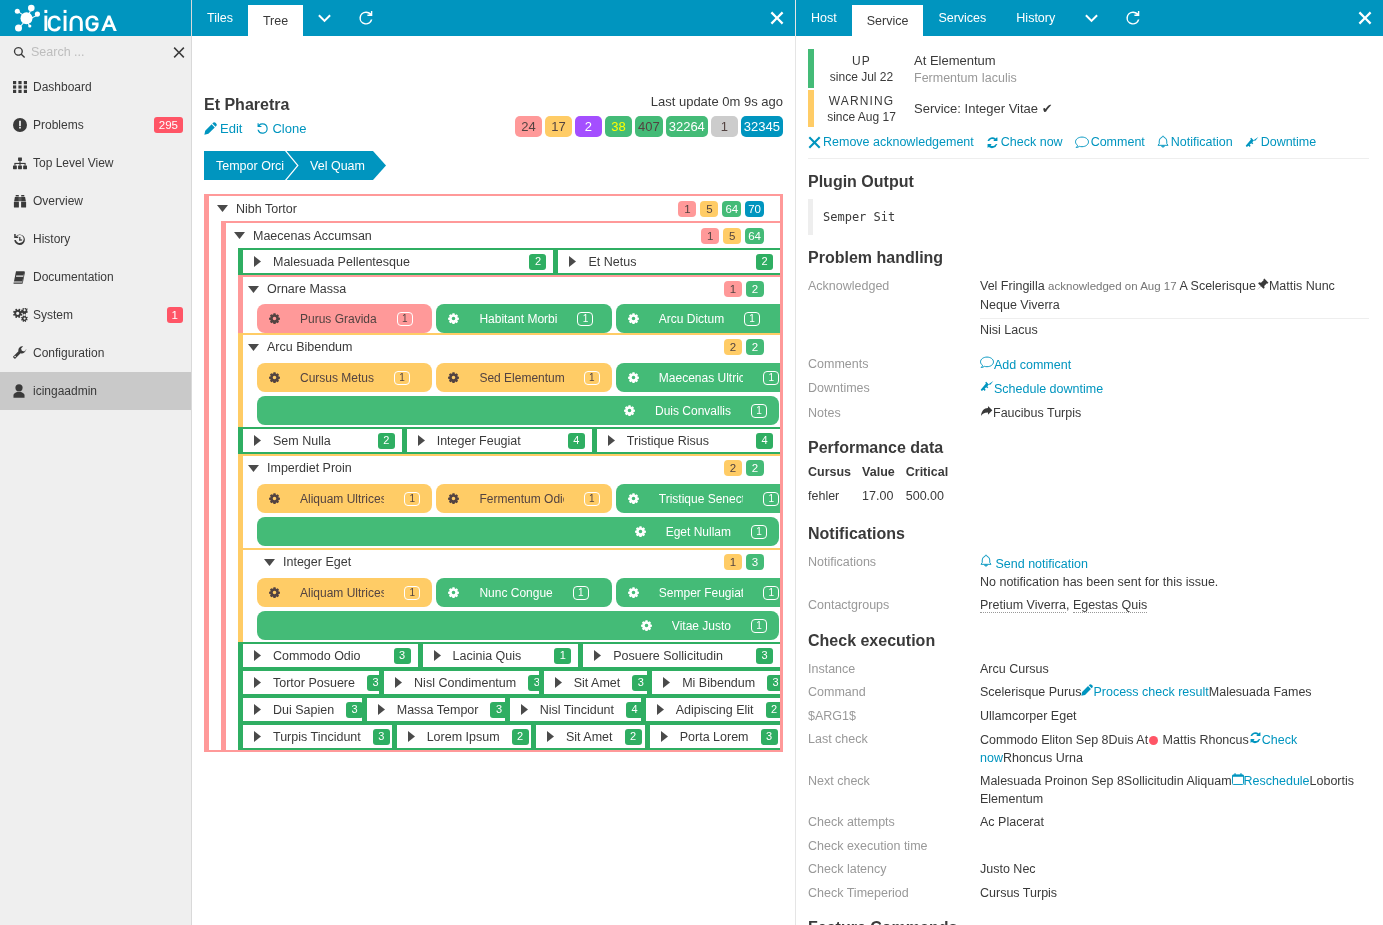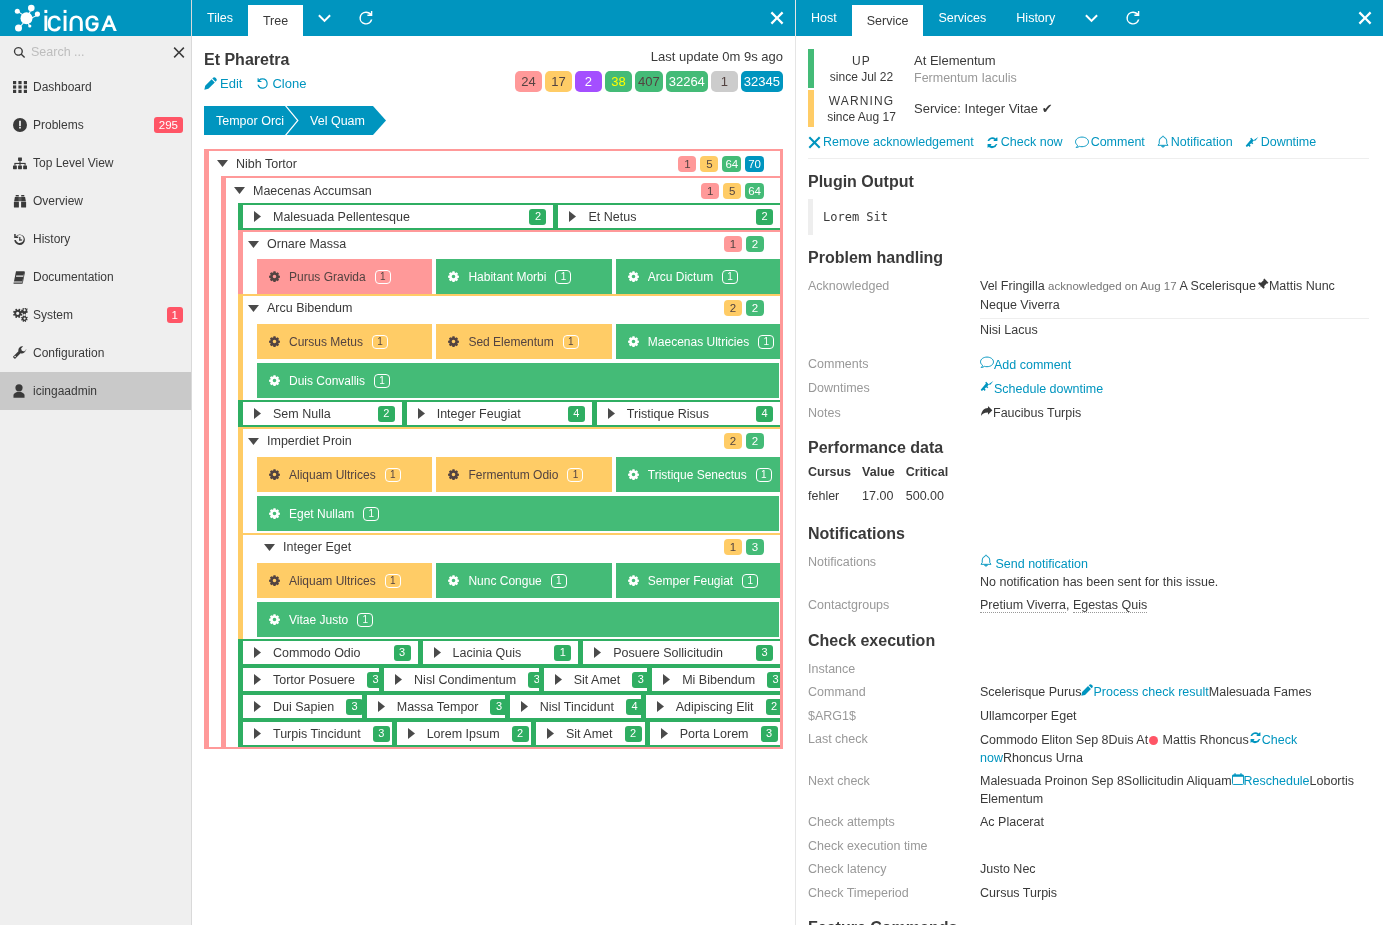--- a/index.html
+++ b/index.html
@@ -30,21 +30,21 @@
 #left-pane{position:absolute;left:192px;top:0;width:604px;height:925px;background:#fff;border-right:1px solid #e5e5e5;overflow:hidden;}
 #right-pane{position:absolute;left:796px;top:0;width:587px;height:925px;background:#fff;overflow:hidden;}
 .tabbar{height:36px;background:#0095bf;display:flex;align-items:flex-end;position:relative;}
 .tab{display:flex;align-items:center;justify-content:center;padding:0 15px;color:#fff;font-size:12.5px;cursor:pointer;height:36px;}
 .tab.active{background:#fff;color:#3a3a3a;height:31px;}
 .tab-icon{display:flex;align-items:center;justify-content:center;width:42px;height:36px;color:#fff;cursor:pointer;}
 .tab-icon svg{display:block;}
 .tab-close{position:absolute;right:11px;top:0;bottom:0;display:flex;align-items:center;color:#fff;cursor:pointer;}
 .tab-close svg{display:block;}
 
-.pane-body{padding:13px 12px 0 12px;}
+.pane-body{padding:13px 12px 0 12px;margin-top:45px;}
 .title-row{display:flex;align-items:flex-start;justify-content:space-between;}
 h1.ptitle{font-size:16px;font-weight:bold;color:#3a3a3a;letter-spacing:0;line-height:22px;}
 .actions{display:flex;gap:14px;margin-top:5px;}
 .action{color:#0095bf;font-size:13px;cursor:pointer;display:flex;align-items:center;gap:3px;}
 .lastupdate{font-size:13px;color:#3a3a3a;text-align:right;}
 .badges{display:flex;gap:3px;margin-top:7px;justify-content:flex-end;}
 .sbadge{border-radius:5px;padding:0 3px;font-size:13px;line-height:21px;height:21px;min-width:27px;text-align:center;cursor:pointer;}
 
 .breadcrumb{display:flex;margin-top:14px;height:29px;}
 .bc{background:#0095bf;color:#fff;font-size:12.5px;display:flex;align-items:center;padding:0 8px 0 12px;position:relative;}
@@ -69,22 +69,22 @@
 .tile{display:flex;align-items:center;height:27px;position:relative;overflow:hidden;flex:1 1 auto;min-width:0;border:2px solid;border-left-width:5px;border-right:none;}
 .row>.tile:last-child{border-right:none;}
 .tile .caret{width:13px;display:flex;align-items:center;justify-content:center;color:#4a4a4a;flex:0 0 13px;margin-left:8px;}
 .tile .tlabel{flex:1 1 auto;padding-left:9px;font-size:12.5px;color:#3a3a3a;white-space:nowrap;}
 .tile .tb{border-radius:3px;font-size:11px;line-height:13px;padding:1.5px 5px;min-width:17px;text-align:center;margin-right:7px;margin-left:12px;color:#fff;flex:0 0 auto;}
 
 .svcrow{display:flex;padding:4px 1px 0 14px;gap:4px;overflow:hidden;}
 .svcrow:last-child{padding-bottom:2px;}
 .svcrow+.svcrow{padding-top:4px;}
 .grp.one-row .svcrow:last-child{padding-top:3px;padding-bottom:0;}
-.svc{flex:0 0 33.6%;border-radius:0;height:35px;display:flex;align-items:center;gap:9px;font-size:12px;overflow:hidden;padding:0 12px;min-width:0;}
-.svc.full{flex:1 0 100%;}
+.svc{flex:0 0 33.6%;border-radius:8px;height:29px;display:flex;align-items:center;gap:20px;font-size:12px;overflow:hidden;padding:0 12px;min-width:0;}
+.svc.full{flex:1 0 100%;justify-content:flex-end;}
 .svc>span[data-name=service-label]{white-space:nowrap;overflow:hidden;}
 .svc .gear{display:flex;align-items:center;flex:0 0 auto;}
 .svc .sbdg{border:1px solid #fff;border-radius:4px;font-size:10px;line-height:12px;padding:0 4px;min-width:16px;text-align:center;flex:0 0 auto;}
 
 
 .detail{padding:13px 14px 0 12px;}
 .statuses{display:flex;flex-direction:column;}
 .statusrow{display:flex;align-items:stretch;min-height:39px;margin-bottom:2px;}
 .statusrow:last-child{min-height:37px;margin-bottom:0;}
 .statusbar{width:6px;flex:0 0 6px;}
@@ -868,21 +868,21 @@
           <span class="cmd" data-name="command-downtime">
             <span data-name="plug-icon">
               <svg width="14" height="13" viewBox="0 0 16 14">
                 <path d="M15.2.6 9.8 4.3 7.1 1.6 5.9 2.8l.9.9L.8 10.8l1.2 1.2 2.1-1.2 1.2 1.2 1.2-1.2-1.2-1.2 1.8-1.8 1.2 1.2 1.2-1.2-1.2-1.2 2.1-2.1.9.9 1.2-1.2z" fill="#0095bf"></path>
               </svg>
             </span>
             <span data-name="command-label">Downtime</span>
           </span>
         </div>
         <h2 class="sect" data-name="plugin-output-title">Plugin Output</h2>
-        <div class="pluginout" data-name="plugin-output-text">Lorem Sit</div>
+        <div class="pluginout" data-name="plugin-output-text">Semper Sit</div>
         <h2 class="sect" data-name="problem-handling-title">Problem handling</h2>
         <div class="dl" data-name="problem-handling-list">
           <div class="dlrow">
             <div class="dt" data-name="acknowledged-label">Acknowledged</div>
             <div class="dd">
               <div class="ackline"><span data-name="ack-author">Vel Fringilla</span> <span class="smalltxt" data-name="ack-meta">acknowledged on Aug 17</span> <span data-name="ack-rest">A Scelerisque</span><span data-name="pin-icon" style="display:inline-block;vertical-align:-1px"><svg width="13" height="13" viewBox="0 0 14 14">
                     <path d="M9.0 0.6 L7.9 1.7 L8.4 2.2 L5.4 5.2 L3.4 4.7 L2.3 5.8 L5.2 8.7 L1.3 12.6 L1.0 13.0 L1.4 12.7 L5.3 8.8 L8.2 11.7 L9.3 10.6 L8.8 8.6 L11.8 5.6 L12.3 6.1 L13.4 5.0 Z" fill="#3a3a3a"></path>
                   </svg></span><span data-name="ack-rest2">Mattis Nunc Neque Viverra</span></div>
               <div data-name="ack-comment">Nisi Lacus</div>
             </div>
@@ -933,20 +933,21 @@
           </div>
           <div class="dlrow">
             <div class="dt" data-name="contactgroups-label">Contactgroups</div>
             <div class="dd"><span class="dotted" data-name="contactgroup">Pretium Viverra</span>, <span class="dotted" data-name="contactgroup">Egestas Quis</span></div>
           </div>
         </div>
         <h2 class="sect" data-name="check-execution-title">Check execution</h2>
         <div class="dl" data-name="check-execution-list">
           <div class="dlrow">
             <div class="dt" data-name="check-exec-label">Instance</div>
+            <div class="dd"><span data-name="check-exec-value">Arcu Cursus</span></div>
           </div>
           <div class="dlrow">
             <div class="dt" data-name="check-exec-label">Command</div>
             <div class="dd"><span data-name="check-exec-pre">Scelerisque Purus</span><a class="lnk" data-name="check-exec-link"><span data-name="edit-icon"><svg width="12" height="12" viewBox="0 0 14 14">
                     <path d="M12.4 0.9a1.9 1.9 0 0 0-2.7 0L9 1.6l3.4 3.4.7-.7a1.9 1.9 0 0 0 0-2.7zM8.2 2.4L1.3 9.3 0.4 13.6l4.3-.9 6.9-6.9z" fill="#0095bf"></path>
                   </svg></span><span data-name="check-exec-link-label">Process check result</span></a><span data-name="check-exec-post">Malesuada Fames</span></div>
           </div>
           <div class="dlrow">
             <div class="dt" data-name="check-exec-label">$ARG1$</div>
             <div class="dd"><span data-name="check-exec-value">Ullamcorper Eget</span></div>

